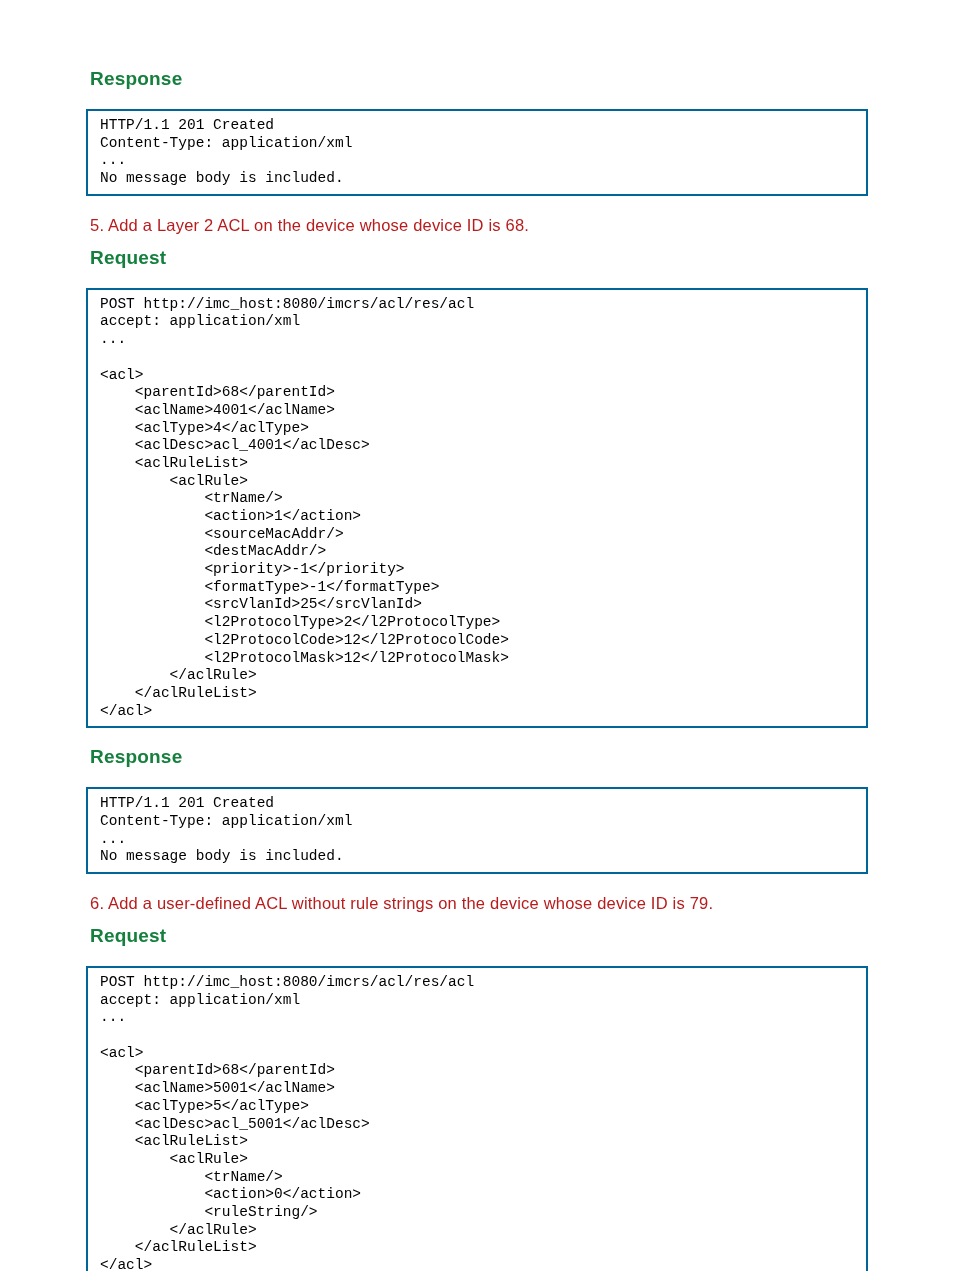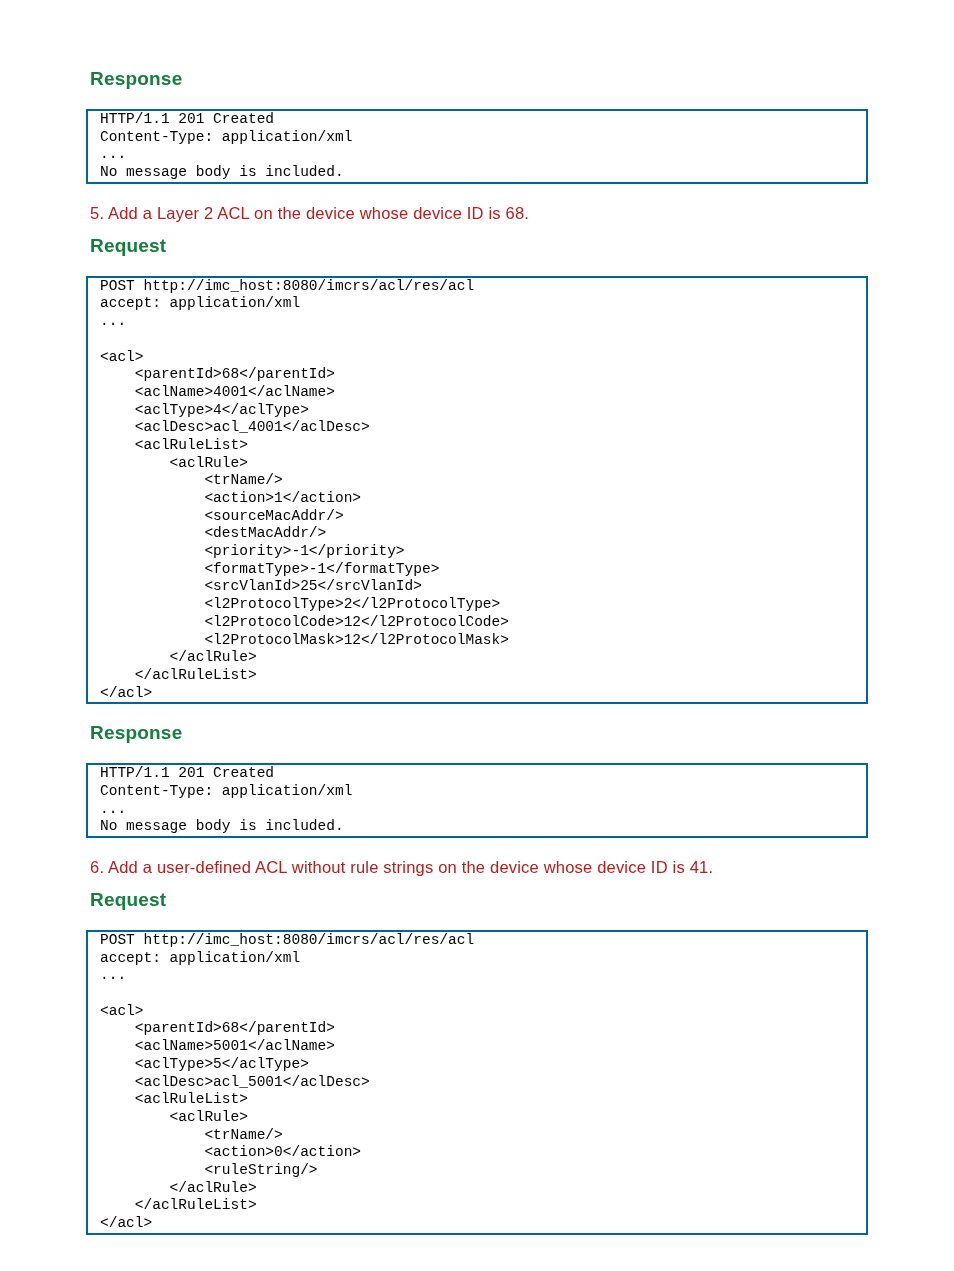--- a/index.html
+++ b/index.html
@@ -12,21 +12,21 @@
   .heading {
     font-family: "Arial Narrow", Arial, sans-serif;
     font-size: 19px;
     font-weight: bold;
     color: #15803d;
     margin: 8px 0 12px 10px;
     letter-spacing: 0.2px;
   }
   .code-block {
     border: 2px solid #006699;
-    padding: 0 12px;
+    padding: 6px 12px;
     margin: 19px 6px 18px 6px;
     font-family: "Courier New", Courier, monospace;
     font-size: 14.5px;
     white-space: pre;
     line-height: 1.22;
     color: #000000;
     overflow-x: auto;
   }
   .body-text {
     font-family: "Arial Narrow", Arial, sans-serif;
@@ -72,21 +72,21 @@
         &lt;/aclRule&gt;
     &lt;/aclRuleList&gt;
 &lt;/acl&gt;</div>
 
 <div class="heading">Response</div>
 <div class="code-block">HTTP/1.1 201 Created
 Content-Type: application/xml
 ...
 No message body is included.</div>
 
-<div class="body-text">6. Add a user-defined ACL without rule strings on the device whose device ID is 41.</div>
+<div class="body-text">6. Add a user-defined ACL without rule strings on the device whose device ID is 79.</div>
 
 <div class="heading">Request</div>
 <div class="code-block">POST http://imc_host:8080/imcrs/acl/res/acl
 accept: application/xml
 ...
 
 &lt;acl&gt;
     &lt;parentId&gt;68&lt;/parentId&gt;
     &lt;aclName&gt;5001&lt;/aclName&gt;
     &lt;aclType&gt;5&lt;/aclType&gt;

